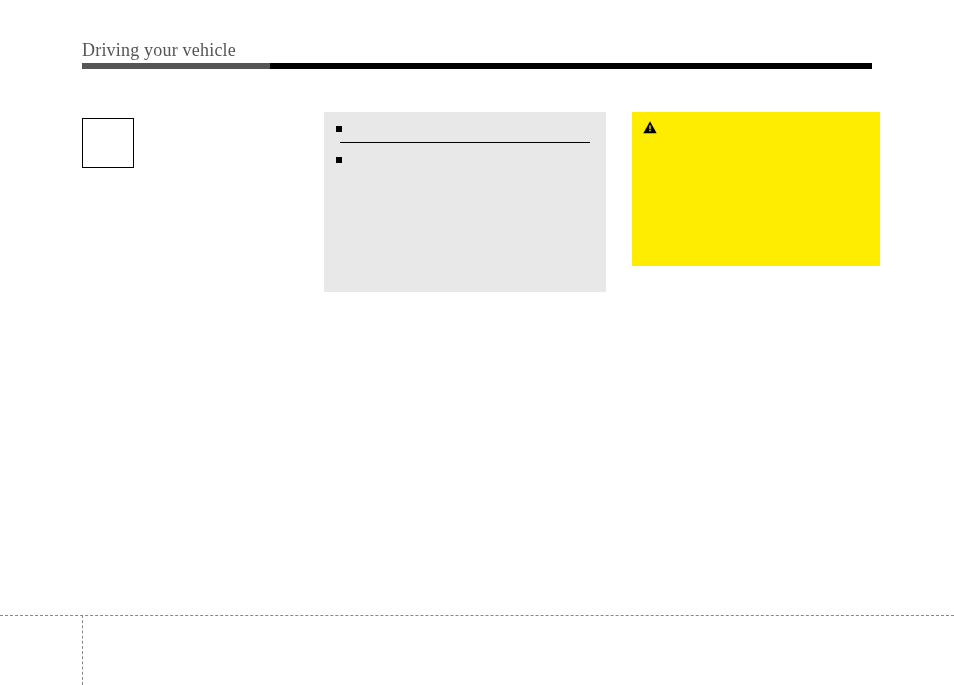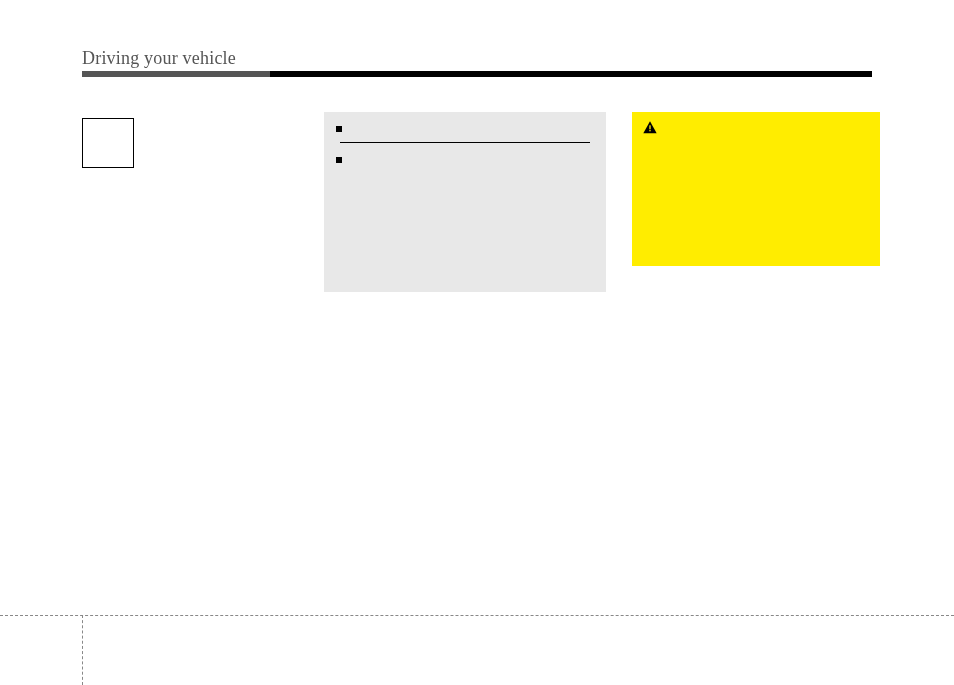--- a/index.html
+++ b/index.html
@@ -1,17 +1,17 @@
 <!DOCTYPE html>
 <html><head>
 <meta charset="utf-8">
 <style>
   html,body{margin:0;padding:0;background:#fff;font-family:"Times New Roman",serif;color:#000}
   .page{width:954px;height:685px;position:relative;background:#fff}
-  .header{position:absolute;left:82px;right:82px;top:48px}
+  .header{position:absolute;left:82px;right:82px;top:40px}
   .header-title{font-size:18px;color:#555;letter-spacing:.2px}
   .header-underline{height:6px;background:#000;margin-top:2px;position:relative}
   .header-underline .accent{position:absolute;left:0;top:0;height:6px;width:188px;background:#555}
   .content{position:absolute;left:82px;right:82px;top:112px}
   .cols{display:flex;gap:0}
   .col1{width:242px;flex:0 0 242px}
   .col2{width:282px;flex:0 0 282px;margin-right:26px}
   .col3{flex:0 0 248px;width:248px}
   .key-square{width:50px;height:48px;border:1px solid #000;background:#fff}
   .grey-panel{background:#e8e8e8;padding:10px 12px 18px 12px;min-height:152px}

